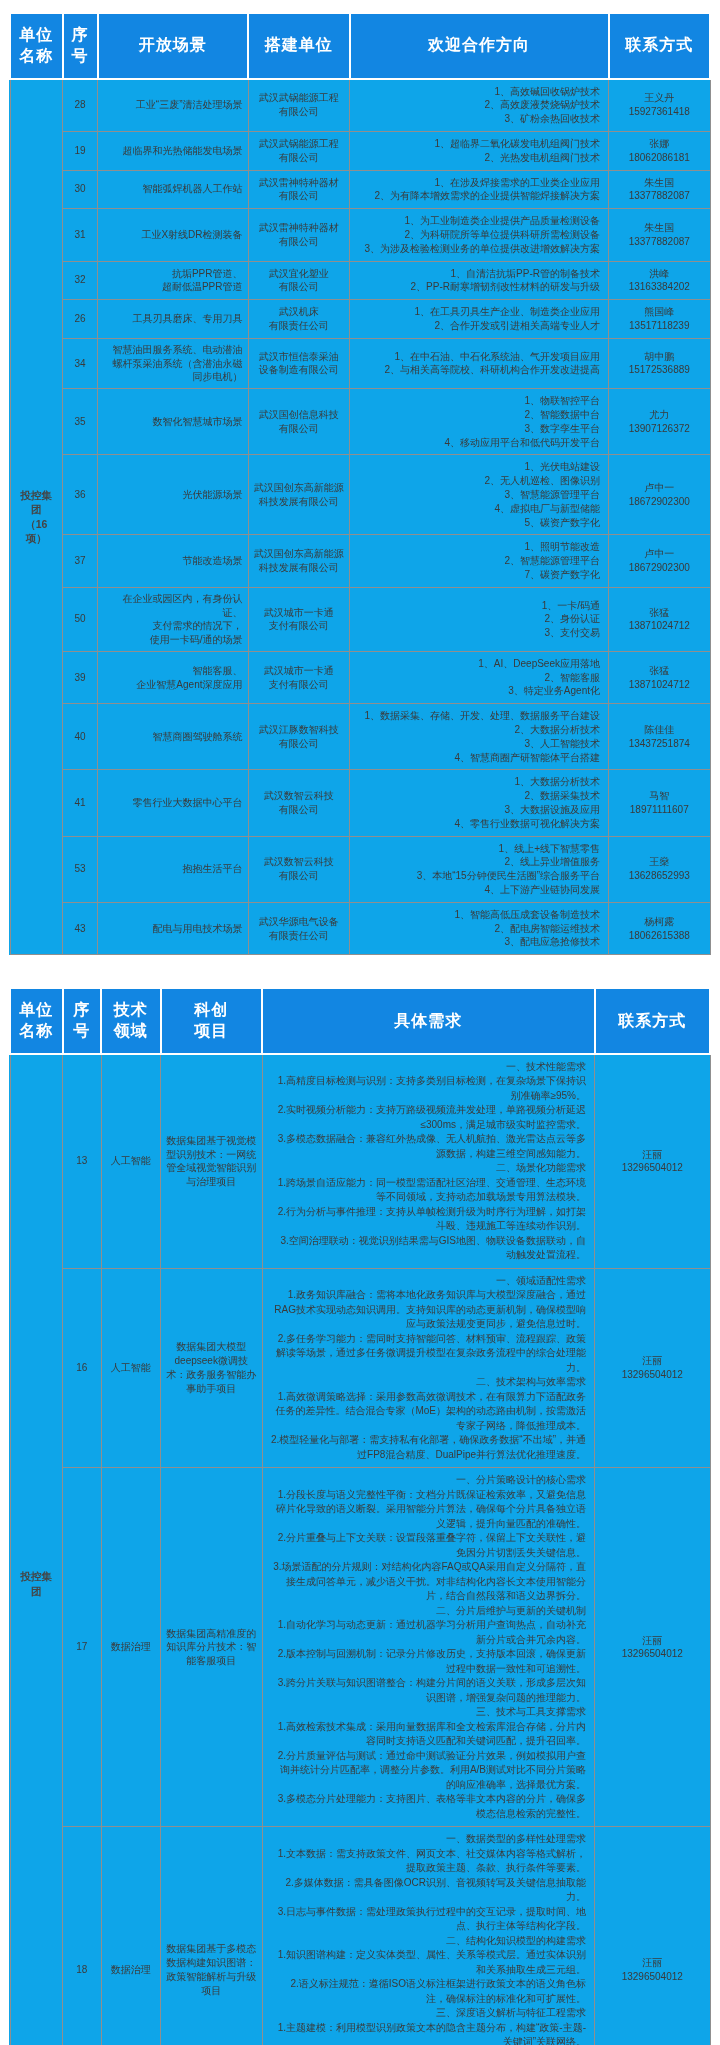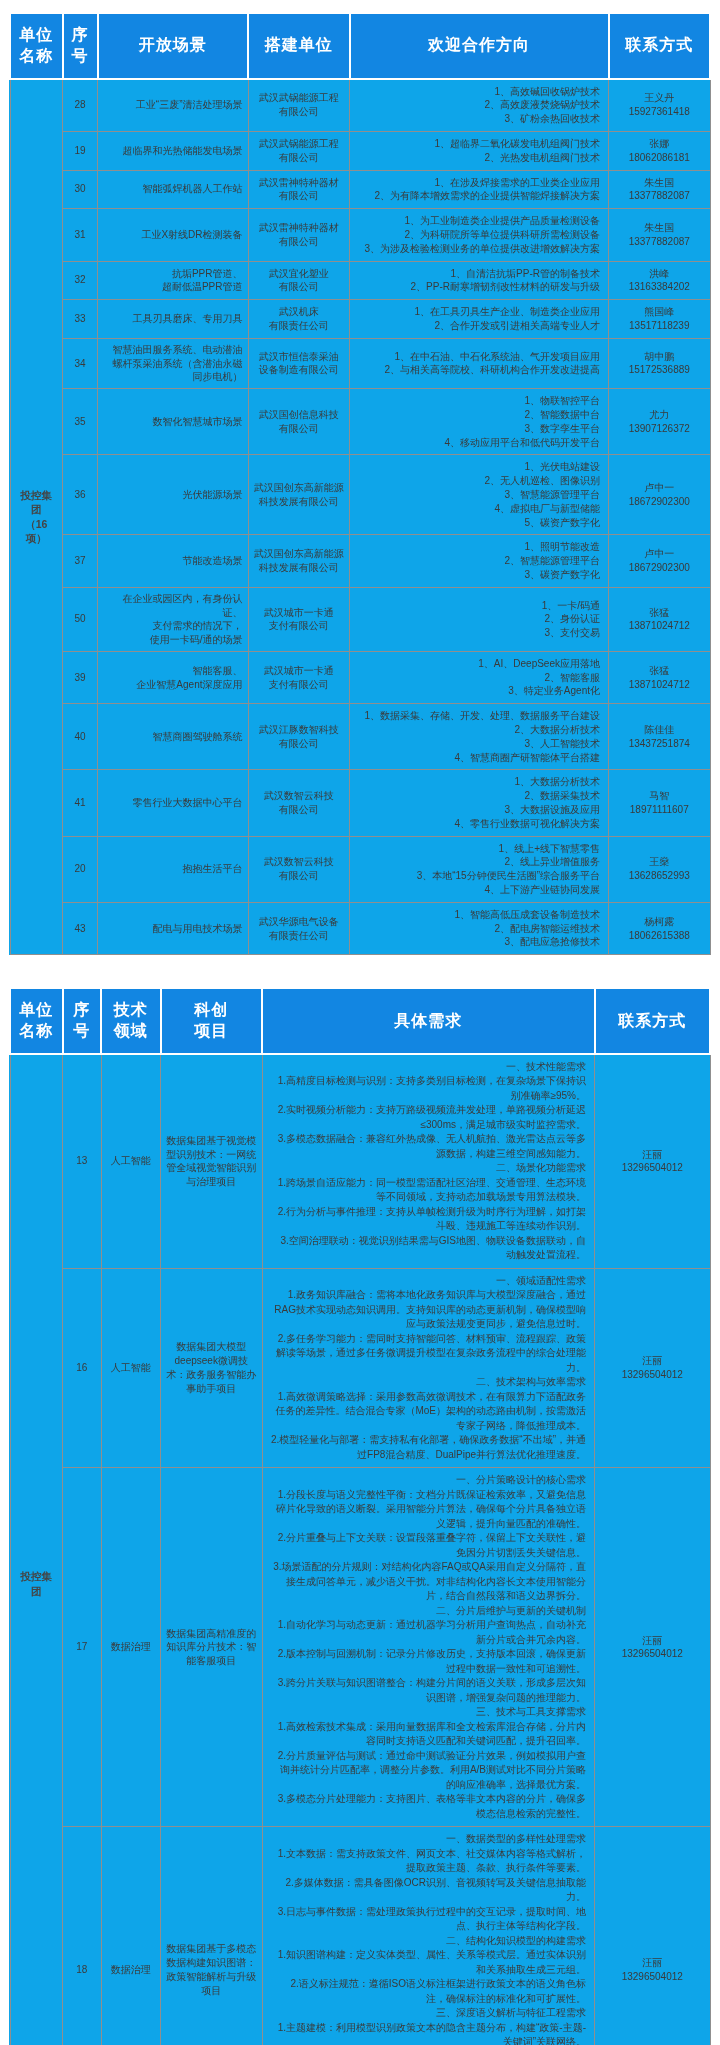--- a/index.html
+++ b/index.html
@@ -99,21 +99,21 @@
           <td class="c-scene">抗垢PPR管道、
 超耐低温PPR管道</td>
           <td class="c-org">武汉宜化塑业
 有限公司</td>
           <td class="c-dir">1、自清洁抗垢PP-R管的制备技术
 2、PP-R耐寒增韧剂改性材料的研发与升级</td>
           <td class="c-contact">洪峰
 13163384202</td>
         </tr>
         <tr>
-          <td class="c-num">33</td>
+          <td class="c-num">26</td>
           <td class="c-scene">工具刃具磨床、专用刀具</td>
           <td class="c-org">武汉机床
 有限责任公司</td>
           <td class="c-dir">1、在工具刃具生产企业、制造类企业应用
 2、合作开发或引进相关高端专业人才</td>
           <td class="c-contact">熊国峰
 13517118239</td>
         </tr>
         <tr>
           <td class="c-num">34</td>
@@ -150,21 +150,21 @@
           <td class="c-contact">卢中一
 18672902300</td>
         </tr>
         <tr>
           <td class="c-num">37</td>
           <td class="c-scene">节能改造场景</td>
           <td class="c-org">武汉国创东高新能源
 科技发展有限公司</td>
           <td class="c-dir">1、照明节能改造
 2、智慧能源管理平台
-3、碳资产数字化</td>
+7、碳资产数字化</td>
           <td class="c-contact">卢中一
 18672902300</td>
         </tr>
         <tr>
           <td class="c-num">50</td>
           <td class="c-scene">在企业或园区内，有身份认证、
 支付需求的情况下，
 使用一卡码/通的场景</td>
           <td class="c-org">武汉城市一卡通
 支付有限公司</td>
@@ -204,21 +204,21 @@
           <td class="c-org">武汉数智云科技
 有限公司</td>
           <td class="c-dir">1、大数据分析技术
 2、数据采集技术
 3、大数据设施及应用
 4、零售行业数据可视化解决方案</td>
           <td class="c-contact">马智
 18971111607</td>
         </tr>
         <tr>
-          <td class="c-num">20</td>
+          <td class="c-num">53</td>
           <td class="c-scene">抱抱生活平台</td>
           <td class="c-org">武汉数智云科技
 有限公司</td>
           <td class="c-dir">1、线上+线下智慧零售
 2、线上异业增值服务
 3、本地“15分钟便民生活圈”综合服务平台
 4、上下游产业链协同发展</td>
           <td class="c-contact">王燊
 13628652993</td>
         </tr>

